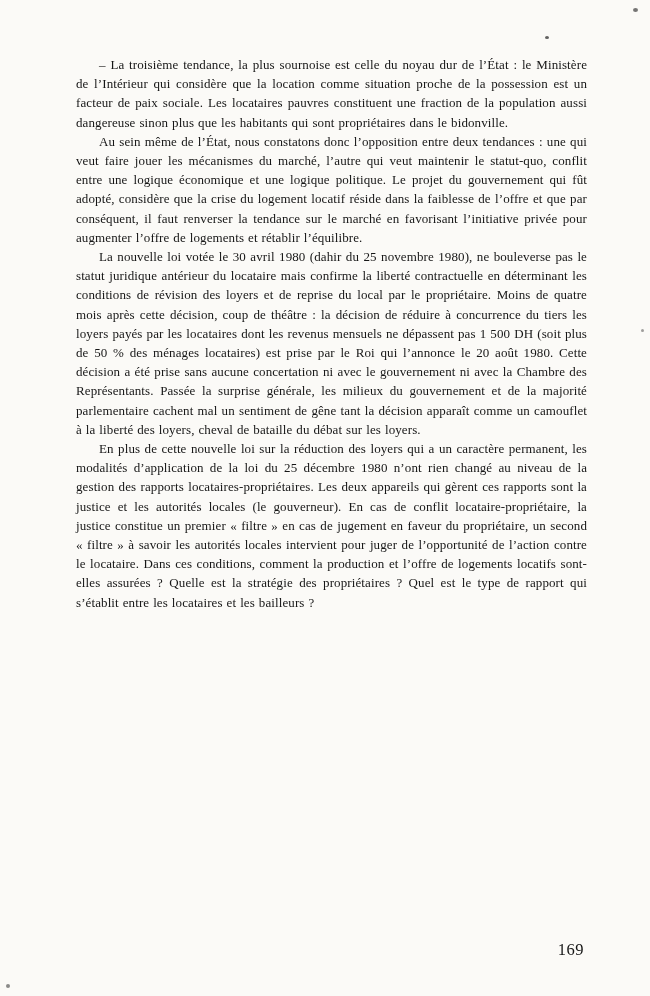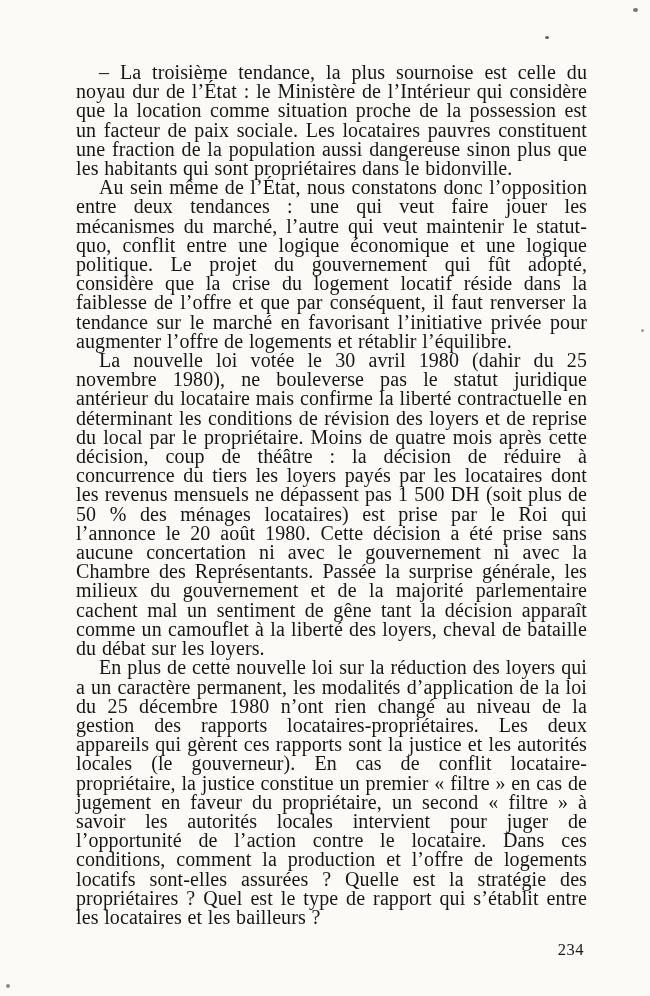--- a/index.html
+++ b/index.html
@@ -11,23 +11,23 @@
       height: 996px;
       background: #fbfaf7;
       color: #161616;
       font-family: "Liberation Serif", "DejaVu Serif", serif;
       position: relative;
       overflow: hidden;
     }
     .page-text {
       position: absolute;
       left: 76px;
-      top: 63px;
+      top: 55px;
       width: 511px;
-      font-size: 20px;
+      font-size: 13px;
       line-height: 19.2px;
       text-align: justify;
       letter-spacing: 0.1px;
     }
     .page-text p {
       margin: 0;
       text-indent: 23px;
       word-spacing: 0.6px;
     }
     .page-number {
@@ -51,18 +51,18 @@
 </head>
 <body>
 
 <div class="page-text">
   <p>– La troisième tendance, la plus sournoise est celle du noyau dur de l’État : le Ministère de l’Intérieur qui considère que la location comme situation proche de la possession est un facteur de paix sociale. Les locataires pauvres constituent une fraction de la population aussi dangereuse sinon plus que les habitants qui sont propriétaires dans le bidonville.</p>
   <p>Au sein même de l’État, nous constatons donc l’opposition entre deux tendances : une qui veut faire jouer les mécanismes du marché, l’autre qui veut maintenir le statut-quo, conflit entre une logique économique et une logique politique. Le projet du gouvernement qui fût adopté, considère que la crise du logement locatif réside dans la faiblesse de l’offre et que par conséquent, il faut renverser la tendance sur le marché en favorisant l’initiative privée pour augmenter l’offre de logements et rétablir l’équilibre.</p>
   <p>La nouvelle loi votée le 30 avril 1980 (dahir du 25 novembre 1980), ne bouleverse pas le statut juridique antérieur du locataire mais confirme la liberté contractuelle en déterminant les conditions de révision des loyers et de reprise du local par le propriétaire. Moins de quatre mois après cette décision, coup de théâtre : la décision de réduire à concurrence du tiers les loyers payés par les locataires dont les revenus mensuels ne dépassent pas 1 500 DH (soit plus de 50 % des ménages locataires) est prise par le Roi qui l’annonce le 20 août 1980. Cette décision a été prise sans aucune concertation ni avec le gouvernement ni avec la Chambre des Représentants. Passée la surprise générale, les milieux du gouvernement et de la majorité parlementaire cachent mal un sentiment de gêne tant la décision apparaît comme un camouflet à la liberté des loyers, cheval de bataille du débat sur les loyers.</p>
   <p>En plus de cette nouvelle loi sur la réduction des loyers qui a un caractère permanent, les modalités d’application de la loi du 25 décembre 1980 n’ont rien changé au niveau de la gestion des rapports locataires-propriétaires. Les deux appareils qui gèrent ces rapports sont la justice et les autorités locales (le gouverneur). En cas de conflit locataire-propriétaire, la justice constitue un premier « filtre » en cas de jugement en faveur du propriétaire, un second « filtre » à savoir les autorités locales intervient pour juger de l’opportunité de l’action contre le locataire. Dans ces conditions, comment la production et l’offre de logements locatifs sont-elles assurées ? Quelle est la stratégie des propriétaires ? Quel est le type de rapport qui s’établit entre les locataires et les bailleurs ?</p>
 </div>
 
-<div class="page-number">234</div>
+<div class="page-number">169</div>
 
 <div class="speck s1"></div>
 <div class="speck s2"></div>
 <div class="speck s3"></div>
 <div class="speck s4"></div>
 
 </body></html>

